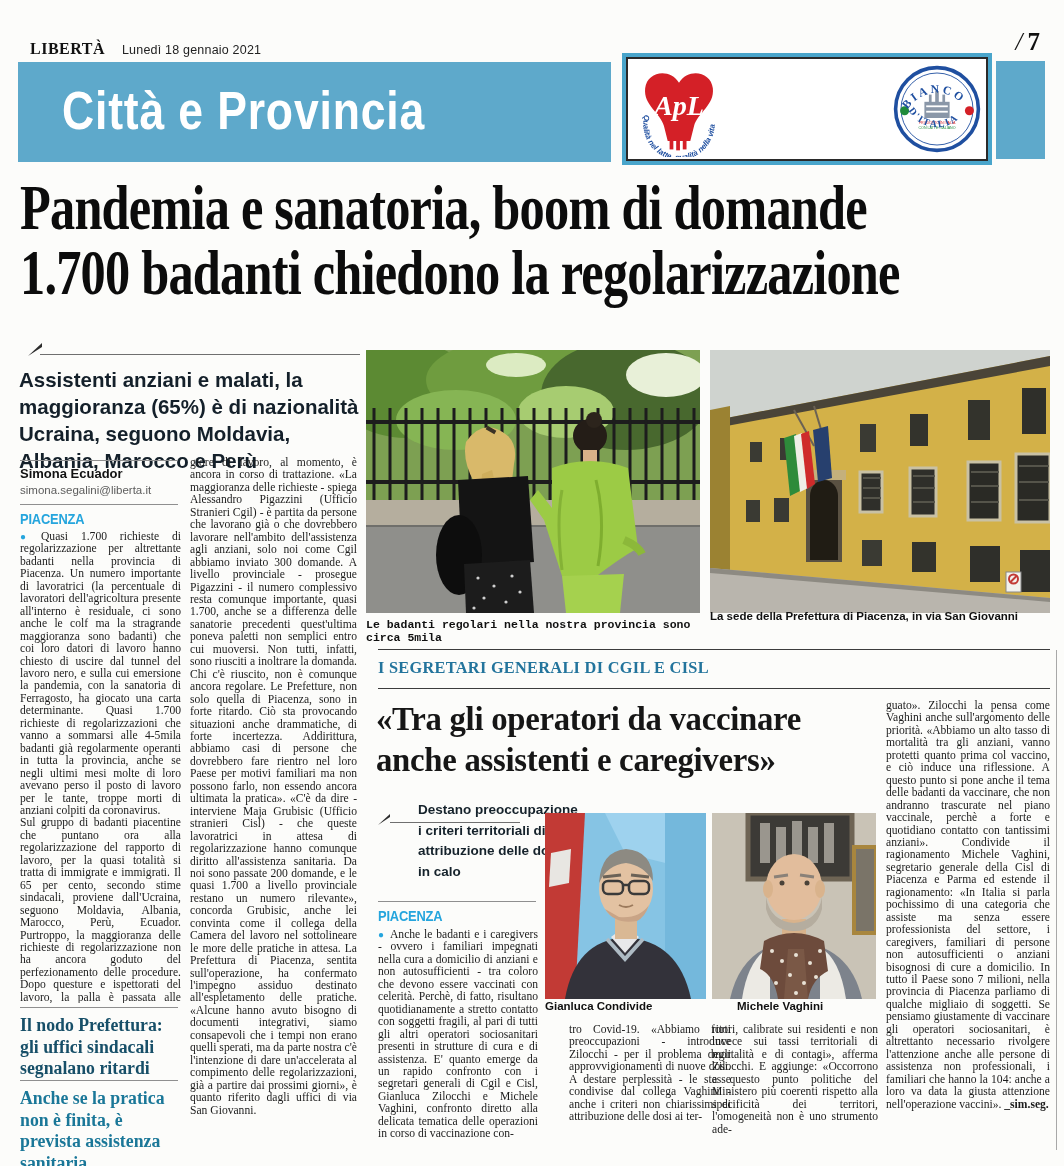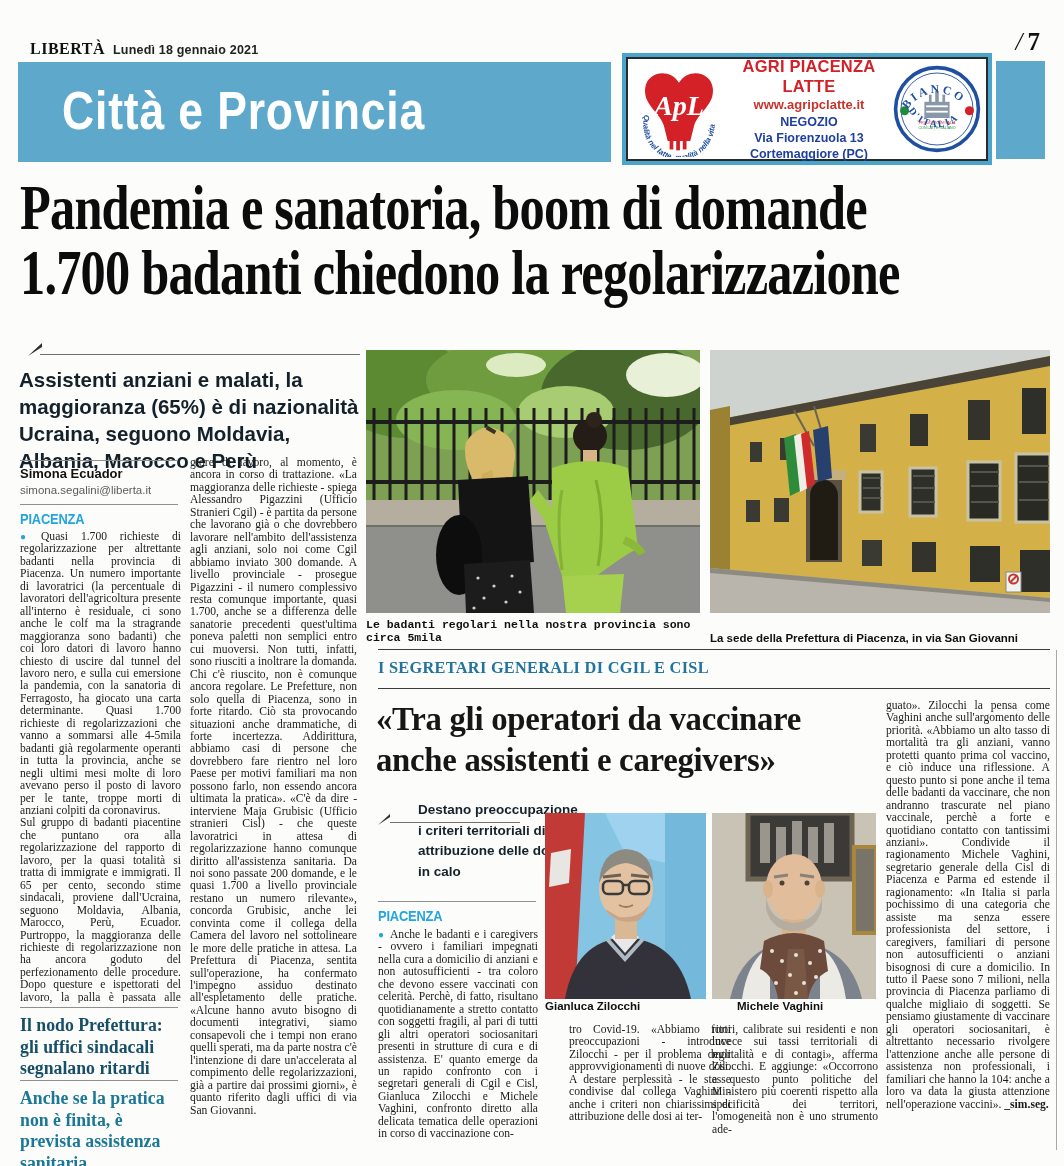--- a/index.html
+++ b/index.html
@@ -2,21 +2,21 @@
 <html lang="it"><head>
 <meta charset="utf-8">
 <style>
   html,body{margin:0;padding:0;}
   body{width:1064px;height:1166px;background:#fcfcfa;font-family:"Liberation Serif",serif;position:relative;overflow:hidden;}
   .abs{position:absolute;}
   .rule{position:absolute;height:1px;background:#8f8f8f;}
   .rule.dark{background:#3c3c3c;}
   
   .masthead{left:30px;top:40px;font-family:"Liberation Serif",serif;font-weight:bold;font-size:16px;color:#111;letter-spacing:.5px;}
-  .masthead .date{font-family:"Liberation Sans",sans-serif;font-weight:700;font-size:12.5px;color:#222;margin-left:8px;letter-spacing:.2px;}
+  .masthead .date{font-family:"Liberation Sans",sans-serif;font-weight:400;font-size:12.5px;color:#222;margin-left:17px;letter-spacing:.2px;}
   .pagenum{right:24px;top:28px;font-size:25px;color:#111;}
   .pagenum .slash{font-style:italic;font-weight:400;margin-right:5px;}
   .pagenum .num{font-weight:bold;}
   .banner{left:18px;top:62px;width:593px;height:100px;background:#5ea9cb;}
   .banner-text{position:absolute;left:44px;top:0;line-height:98px;font-family:"Liberation Sans",sans-serif;font-weight:bold;font-size:53px;color:#fff;transform:scaleX(.84);transform-origin:left center;white-space:nowrap;letter-spacing:1px;}
   .banner-strip{left:996px;top:61px;width:49px;height:98px;background:#5ea9cb;}
   
   .adbox{left:626px;top:57px;width:362px;height:104px;background:#fff;border:2px solid #2a2a2a;box-shadow:0 0 0 4px #49a5cb;display:flex;align-items:center;justify-content:space-between;padding:2px 4px;box-sizing:border-box;}
   .ad-mid{flex:1;text-align:center;font-family:"Liberation Sans",sans-serif;line-height:1.25;}
   .ad-title{color:#d42027;font-weight:bold;font-size:16.5px;letter-spacing:.2px;}
@@ -66,27 +66,20 @@
       </defs>
     <path d="M50,22 C40,6 16,10 14,28 C12,46 30,54 34,68 L38,84 h24 L66,68 C70,54 88,46 86,28 C84,10 60,6 50,22 Z" fill="#d42027"></path>
     <rect x="40" y="84" width="4" height="9" fill="#d42027"></rect>
       <rect x="47" y="84" width="4" height="10" fill="#d42027"></rect>
       <rect x="54" y="84" width="4" height="9" fill="#d42027"></rect>
     <text x="50" y="56" text-anchor="middle" font-family="Liberation Serif,serif" font-style="italic" font-weight="bold" font-size="30" fill="#ffffff">ApL</text>
     <text font-family="Liberation Sans,sans-serif" font-size="8.2" font-style="italic" font-weight="bold" fill="#1f4fa0">
       <textPath href="#adcirc" startOffset="2">Qualità nel latte, qualità nella vita</textPath>
     </text>
   </svg>
-  <div class="ad-mid">
-    <div class="ad-title">AGRI PIACENZA LATTE</div>
-    <div class="ad-url">www.agripclatte.it</div>
-    <div class="ad-shop">NEGOZIO</div>
-    <div class="ad-addr">Via Fiorenzuola 13</div>
-    <div class="ad-addr">Cortemaggiore (PC)</div>
-  </div>
   <svg width="90" height="92" viewBox="0 0 100 100">
     <defs>
       <path id="arcTop" d="M14,58 a38,38 0 0,1 72,0"></path>
       <path id="arcBot" d="M16,46 a36,36 0 0,0 68,0"></path>
     </defs>
     <circle cx="50" cy="50" r="46" fill="#ffffff" stroke="#1f4fa0" stroke-width="4"></circle>
     <circle cx="50" cy="50" r="40" fill="none" stroke="#1f4fa0" stroke-width="1"></circle>
     <circle cx="14" cy="52" r="5" fill="#1f8a3a"></circle>
     <circle cx="86" cy="52" r="5" fill="#d42027"></circle>
     <g>
@@ -253,21 +246,21 @@
   </g>
   <polygon points="0,218 340,248 340,263 0,263" fill="#b9b5ad"></polygon>
   <polygon points="0,218 340,248 340,252 0,223" fill="#8d8a82"></polygon>
   <g>
     <rect x="296" y="222" width="15" height="20" fill="#f2f2ee" stroke="#888" stroke-width="1"></rect>
     <circle cx="303.5" cy="229" r="4.5" fill="none" stroke="#c23a35" stroke-width="2"></circle>
     <line x1="300" y1="232.5" x2="307" y2="225.5" stroke="#c23a35" stroke-width="2"></line>
   </g>
 </svg>
 </div>
-<div class="abs caption" style="left:710px;top:632px;width:340px;">La sede della Prefettura di Piacenza, in via San Giovanni</div>
+<div class="abs caption" style="left:710px;top:610px;width:340px;">La sede della Prefettura di Piacenza, in via San Giovanni</div>
 
 <div class="rule dark" style="left:378px;top:649px;width:672px;"></div>
 <div class="abs kicker">I SEGRETARI GENERALI DI CGIL E CISL</div>
 <div class="rule dark" style="left:378px;top:688px;width:672px;"></div>
 <div class="vrule"></div>
 
 <div class="abs headline2">«Tra gli operatori da vaccinare anche assistenti e caregivers»</div>
 
 <svg class="abs" style="left:377px;top:812px;" width="20" height="14">
   <path d="M1 13 L13 2 L13 5 Z" fill="#2c2c2c"></path>
@@ -297,21 +290,21 @@
     <path d="M60,96 Q70,112 92,108 Q100,104 104,92 Q94,106 74,104 Z" fill="#c9a486"></path>
     <rect x="58" y="68" width="20" height="13" rx="5" fill="none" stroke="#3a3a3a" stroke-width="2.5"></rect>
     <rect x="84" y="68" width="20" height="13" rx="5" fill="none" stroke="#3a3a3a" stroke-width="2.5"></rect>
     <line x1="78" y1="72" x2="84" y2="72" stroke="#3a3a3a" stroke-width="2.5"></line>
     <line x1="58" y1="64" x2="76" y2="62" stroke="#6b6257" stroke-width="3"></line>
     <line x1="86" y1="62" x2="104" y2="64" stroke="#6b6257" stroke-width="3"></line>
     <path d="M74,92 q7,4 14,0" stroke="#9c7a5c" stroke-width="2" fill="none"></path>
   </g>
 </svg>
 </div>
-<div class="abs caption" style="left:545px;top:1000px;width:161px;">Gianluca Zilocchi</div>
+<div class="abs caption" style="left:545px;top:1000px;width:161px;">Gianluca Condivide</div>
 
 <div class="abs body" style="left:569px;top:1024px;width:162px;height:140px;"><span>tro Covid-19. «Abbiamo forti preoccupazioni - introduce Zilocchi - per il problema degli approvvigionamenti di nuove dosi. A destare perplessità - le stesse condivise dal collega Vaghini - anche i criteri non chiarissimi di attribuzione delle dosi ai ter-</span></div>
 
 <div class="abs" style="left:712px;top:813px;width:164px;height:186px;">
 <svg width="164" height="186" viewBox="0 0 164 186">
   <rect width="164" height="186" fill="#c9c3b6"></rect>
   <rect x="36" y="0" width="104" height="66" fill="#3c3a36" stroke="#6e6454" stroke-width="5"></rect>
   <g fill="#9a968e">
         <rect x="48" y="10" width="10" height="40"></rect>
         <rect x="64" y="14" width="10" height="36"></rect>

